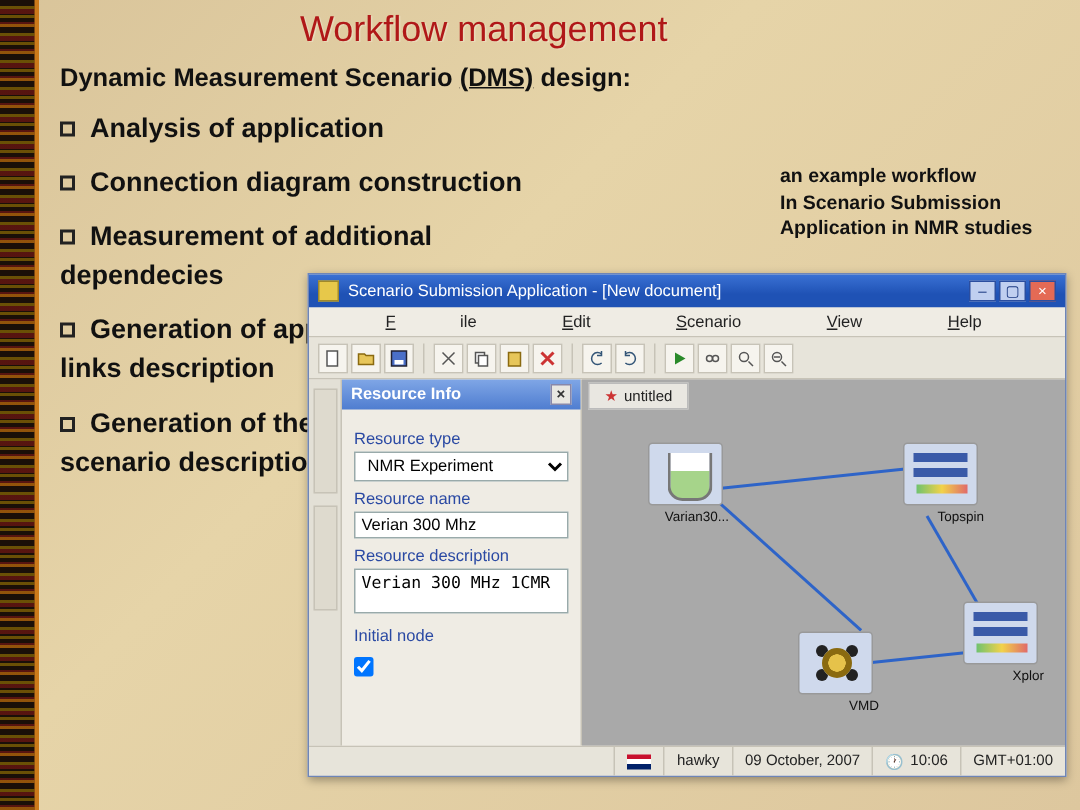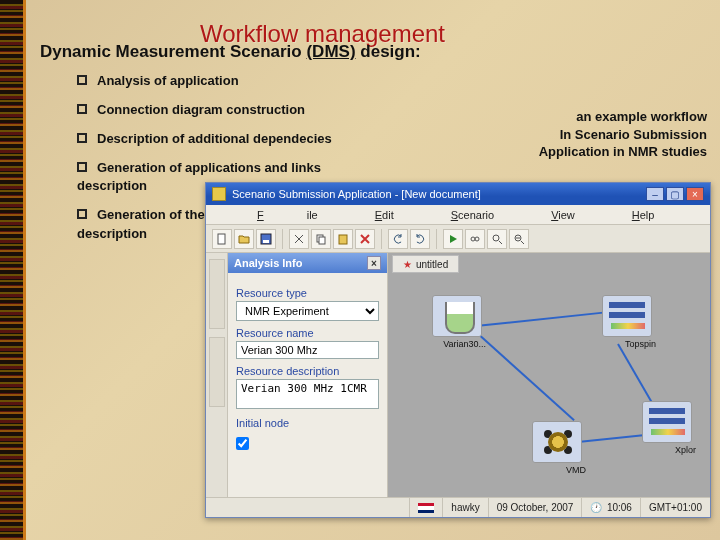--- a/index.html
+++ b/index.html
@@ -10,38 +10,38 @@
   }
   .left-strip {
     position: absolute; left: 0; top: 0; width: 26px; height: 540px;
     background:
       repeating-linear-gradient(0deg, rgba(255,200,0,.35) 0 2px, transparent 2px 6px),
       repeating-linear-gradient(0deg, rgba(200,30,30,.35) 0 3px, transparent 3px 9px),
       #1a0f08;
     border-right: 3px solid #cc7a1a;
   }
   .title {
-    position: absolute; left: 200px; top: 20px;
+    position: absolute; left: 200px; top: 6px;
     font-size: 24px; font-weight: 400; color: #b01818;
     text-shadow: 1px 1px 0 rgba(255,255,255,.25);
     text-align: center;
   }
   .subtitle {
     position: absolute; left: 40px; top: 42px;
     font-size: 17px; font-weight: 700; color: #111;
   }
   .subtitle .u { text-decoration: underline; }
   .bullets { position: absolute; left: 40px; top: 72px; width: 310px; }
-  .bullets li { list-style: none; margin-bottom: 10px; font-size: 13px; font-weight: 700; color: #111; line-height: 1.45; margin-left: 37px; }
+  .bullets li { list-style: none; margin-bottom: 10px; font-size: 18px; font-weight: 700; color: #111; line-height: 1.45; }
   .bullets li .sq {
     display: inline-block; width: 10px; height: 10px; border: 2px solid #222; margin-right: 10px; vertical-align: 0px;
   }
   .caption {
-    position: absolute; right: 13px; top: 108px; width: 200px;
-    font-size: 13px; font-weight: 700; color: #111; text-align: right; line-height: 1.35;
+    position: absolute; right: 0; top: 108px; width: 200px;
+    font-size: 13px; font-weight: 700; color: #111; text-align: left; line-height: 1.35;
   }
   .appwin {
     position: absolute; left: 205px; top: 182px; width: 506px; height: 336px;
     background: #e9e7e1; border: 1px solid #6e85b7; box-shadow: 0 2px 6px rgba(0,0,0,.35);
     font-family: Tahoma, Arial, sans-serif; font-size: 11px; color: #222;
   }
   .tbar {
     height: 22px;
     background: linear-gradient(180deg,#3a71d4 0,#1f52b5 60%,#1f52b5 100%);
     color: #fff; display: flex; align-items: center; padding: 4px 6px; gap:6px;
@@ -98,21 +98,21 @@
 
   <div class="subtitle">
     <span>Dynamic Measurement Scenario</span>
     <span class="u">(DMS)</span>
     <span>design:</span>
   </div>
 
   <ul class="bullets">
     <li><span class="sq"></span><span>Analysis of application</span></li>
     <li><span class="sq"></span><span>Connection diagram construction</span></li>
-    <li><span class="sq"></span><span>Description of additional dependecies</span></li>
+    <li><span class="sq"></span><span>Measurement of additional dependecies</span></li>
     <li><span class="sq"></span><span>Generation of applications and links description</span></li>
     <li><span class="sq"></span><span>Generation of the measurement scenario description</span></li>
   </ul>
 
   <div class="caption">
     <div>an example workflow</div>
     <div>In Scenario Submission</div>
     <div>Application in NMR studies</div>
   </div>
 
@@ -215,21 +215,21 @@
     </div>
 
     <div class="workarea">
       <div class="side">
         <div class="vtab"></div>
         <div class="vtab"></div>
       </div>
 
       <div class="panel">
         <div class="phdr">
-          <span>Analysis Info</span>
+          <span>Resource Info</span>
           <span class="x">×</span>
         </div>
         <div class="body">
           <div class="lbl">Resource type</div>
           <select>
             <option>NMR Experiment</option>
           </select>
           <div class="lbl">Resource name</div>
           <input type="text" value="Verian 300 Mhz" style="">
           <div class="lbl">Resource description</div>

